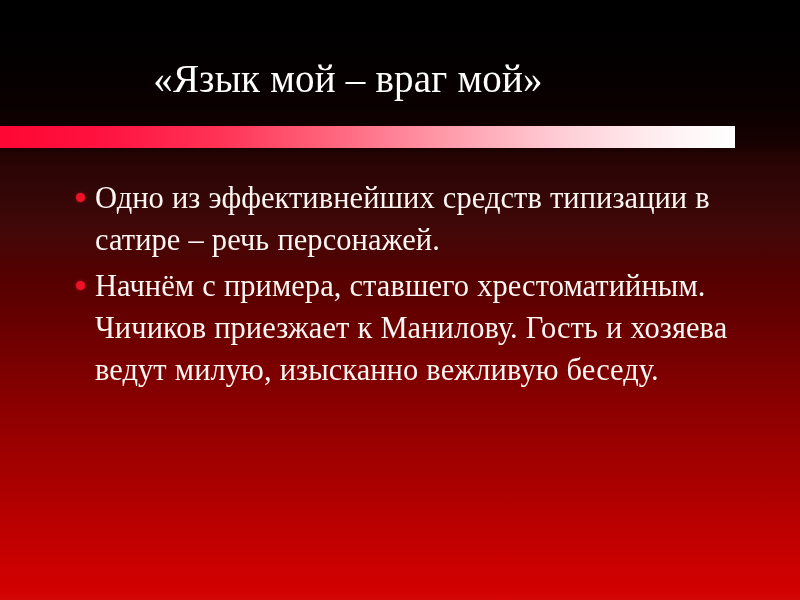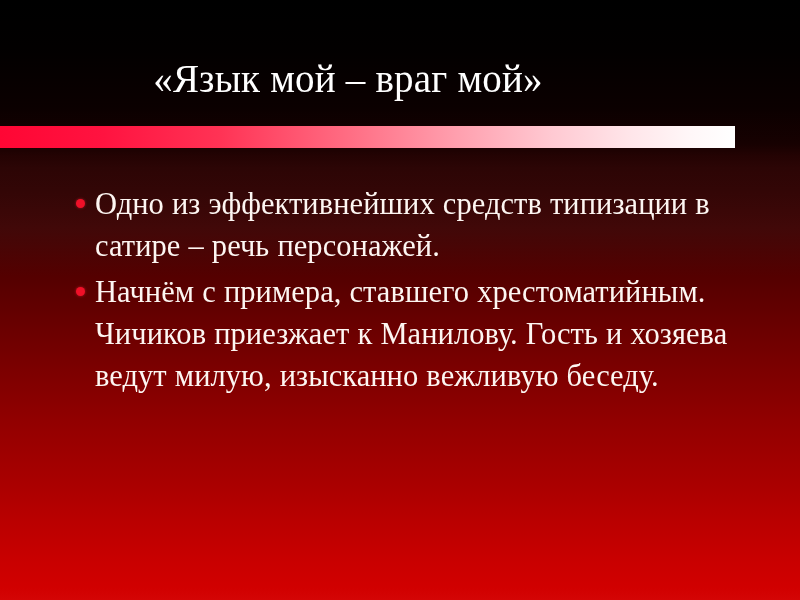--- a/index.html
+++ b/index.html
@@ -70,21 +70,21 @@
       #ffe6ea 86%,
       #fff7f8 94%,
       #ffffff 100%
     );
   }
 
   
   #body {
     position: absolute;
     left: 62px;
-    top: 183px;
+    top: 177px;
     width: 680px;
   }
   .bullet-row {
     position: relative;
     display: block;
     padding-left: 33px;
     margin: 0 0 4px 0;
   }
   .bullet-dot {
     position: absolute;

